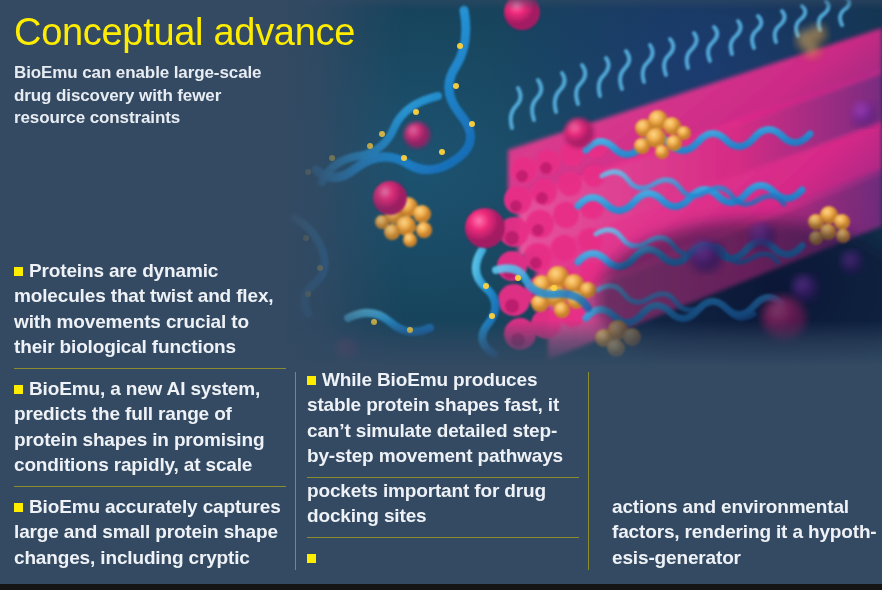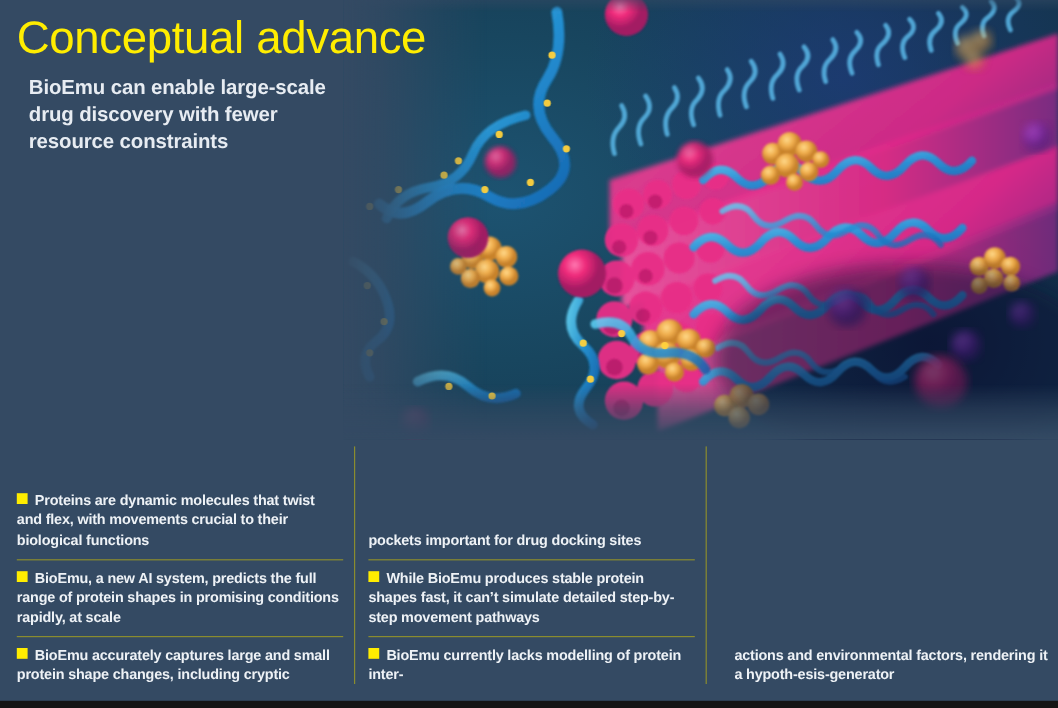--- a/index.html
+++ b/index.html
@@ -74,21 +74,21 @@
     font-weight: 400;
     letter-spacing: -0.3px;
     margin: 0 0 10px 0;
     white-space: nowrap;
   }
   .subtitle {
     color: #e7ecf2;
     font-size: 17px;
     line-height: 1.32;
     font-weight: bold;
-    margin: 10px;
+    margin: 0;
     letter-spacing: -0.1px;
     width: 265px;
   }
 
   
   .columns {
     position: absolute;
     left: 0;
     top: 0;
     width: 882px;
@@ -116,21 +116,21 @@
     position: absolute;
     width: 1px;
     background: #8a8c2e;
     z-index: 7;
   }
   .vrule-1 { left: 295px; top: 372px; bottom: 14px; }
   .vrule-2 { left: 588px; top: 372px; bottom: 14px; }
 
   .bullet-item {
     color: #eef2f6;
-    font-size: 12px;
+    font-size: 19px;
     line-height: 1.34;
     font-weight: bold;
     letter-spacing: -0.15px;
     padding: 7px 0 8px 0;
   }
   .bullet-item.cont { padding-top: 0; }
   .bullet-item + .bullet-item {
     border-top: 1px solid #8a8c2e;
   }
   .sq {
@@ -392,23 +392,23 @@
   <div class="columns">
     <div class="col col-1">
       <div class="col-inner" id="col-1-inner">
           <div class="bullet-item"><span class="sq"></span><span>Proteins are dynamic molecules that twist and flex, with movements crucial to their biological functions</span></div>
           <div class="bullet-item"><span class="sq"></span><span>BioEmu, a new AI system, predicts the full range of protein shapes in promising conditions rapidly, at scale</span></div>
           <div class="bullet-item"><span class="sq"></span><span>BioEmu accurately captures large and small protein shape changes, including cryptic</span></div>
         </div>
     </div>
     <div class="col col-2">
       <div class="col-inner" id="col-2-inner">
+          <div class="bullet-item"><span class="sq"></span><span>While BioEmu produces stable protein shapes fast, it can’t simulate detailed step-by-step movement pathways</span></div>
           <div class="bullet-item cont"><span>pockets important for drug docking sites</span></div>
-          <div class="bullet-item"><span class="sq"></span><span>While BioEmu produces stable protein shapes fast, it can’t simulate detailed step-by-step movement pathways</span></div>
-          <div class="bullet-item"><span class="sq"></span><span>BioEmu currently lacks modelling of protein inter-</span></div>
+          <div class="bullet-item"><span class="sq"></span></div>
         </div>
     </div>
     <div class="col col-3">
       <div class="col-inner" id="col-3-inner">
           <div class="bullet-item cont"><span>actions and environmental factors, rendering it a hypoth-esis-generator</span></div>
         </div>
     </div>
   </div>
 
 </div>

